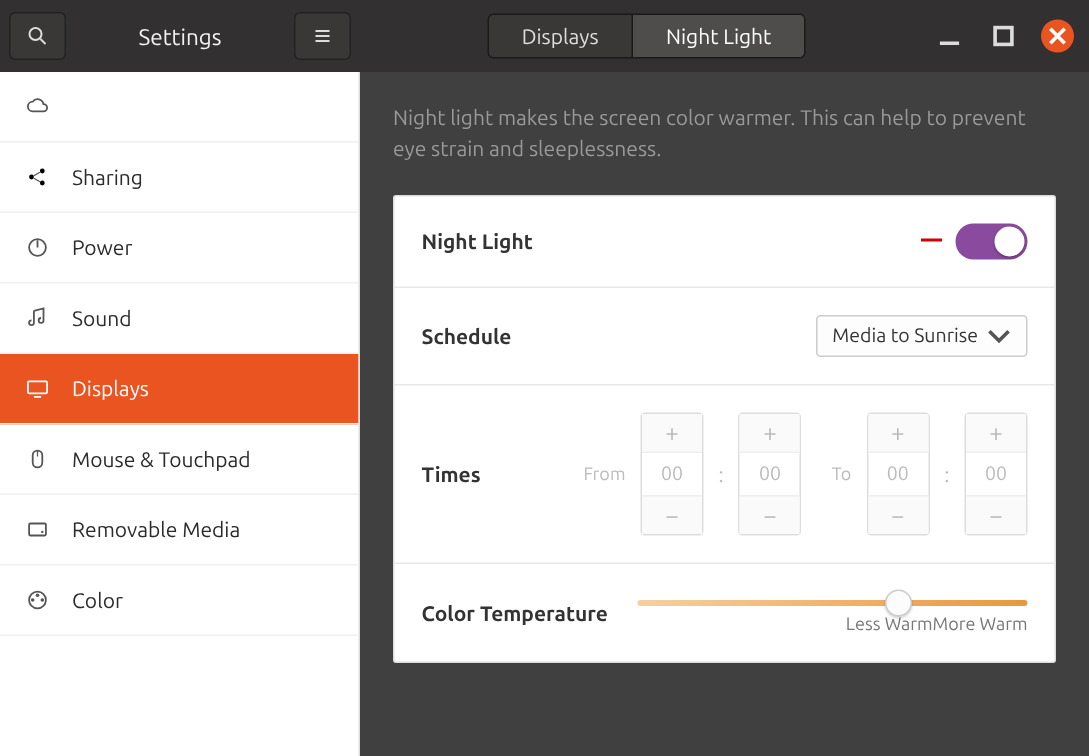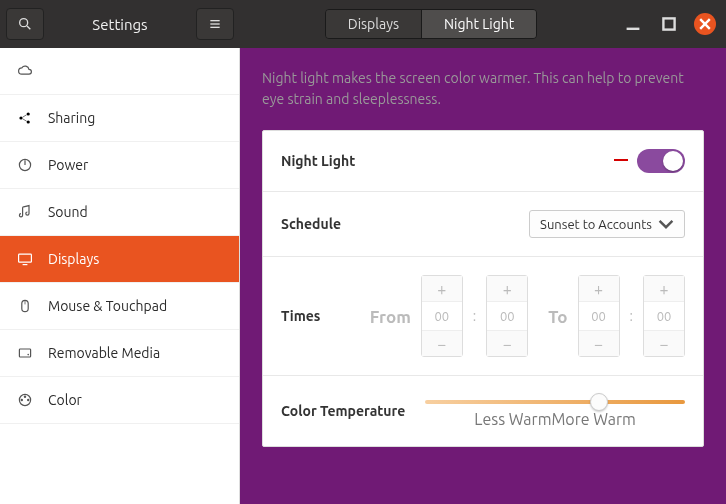--- a/index.html
+++ b/index.html
@@ -16,42 +16,42 @@
 .tab:not(:last-child) { border-right: 1px solid #1a1a1a; }
 .tb-right { display: flex; align-items: center; gap: 14px; padding-right: 10px; }
 .win-btn { width: 22px; height: 22px; border-radius: 50%; display: flex; align-items: center; justify-content: center; color: #ddd; font-size: 12px; }
 .win-close { background: #e95420; color: #fff; }
 .body-row { display: flex; height: 456px; }
 .sidebar { width: 240px; border-right: 1px solid #ddd; overflow-y: auto; }
 .sb-item { display: flex; align-items: center; gap: 14px; padding: 14px 16px; font-size: 14px; color: #2b2b2b; border-bottom: 1px solid #f0f0f0; cursor: pointer; }
 .sb-item.active { background: #e95420; color: #fff; }
 .sb-icon { width: 18px; height: 18px; display: flex; align-items: center; justify-content: center; color: #555; }
 .sb-item.active .sb-icon { color: #fff; }
-.main { flex: 1; background: #701a75; padding: 20px 22px; overflow-y: auto; font-size: 14px; color: #333; }
+.main { flex: 1; background: #404040; padding: 20px 22px; overflow-y: auto; font-size: 14px; color: #333; }
 .desc { color: #999; line-height: 1.5; margin-bottom: 20px; }
 .panel { border: 1px solid #ddd; border-radius: 2px; background: #fff; }
 .prow { padding: 18px 18px; border-bottom: 1px solid #e8e8e8; display: flex; align-items: center; }
 .prow:last-child { border-bottom: none; }
 .plabel { font-weight: 600; color: #333; flex: 0 0 auto; }
 .pspace { flex: 1; }
 .toggle { width: 48px; height: 24px; border-radius: 12px; background: #8a4a9e; position: relative; }
 .toggle .knob { position: absolute; right: 2px; top: 2px; width: 20px; height: 20px; border-radius: 50%; background: #fff; box-shadow: 0 1px 2px rgba(0,0,0,.3); }
 .dropdown { border: 1px solid #ccc; border-radius: 3px; padding: 5px 10px; display: flex; align-items: center; gap: 6px; font-size: 13px; background: #fdfdfd; }
 .times-row { display: flex; align-items: center; gap: 10px; }
-.tlabel { color: #bbb; font-size: 17px; font-weight: bold; }
+.tlabel { color: #bbb; font-size: 12px; }
 .spinner { display: flex; flex-direction: column; border: 1px solid #ddd; border-radius: 3px; width: 42px; }
 .sp-btn { height: 26px; display: flex; align-items: center; justify-content: center; color: #bbb; font-size: 16px; background: #fafafa; }
 .sp-btn:first-child { border-bottom: 1px solid #eee; }
 .sp-btn:last-child { border-top: 1px solid #eee; }
 .sp-val { height: 28px; display: flex; align-items: center; justify-content: center; color: #bbb; font-size: 13px; }
 .colon { color: #bbb; }
 .slider-wrap { flex: 1; margin-left: 20px; }
 .slider-track { height: 4px; border-radius: 2px; background: linear-gradient(to right, #f7cfa0, #e8983e); position: relative; margin: 6px 0; }
 .slider-thumb { position: absolute; top: 50%; left: 67%; width: 18px; height: 18px; border-radius: 50%; background: #fcfcfc; border: 1px solid #ccc; transform: translate(-50%, -50%); box-shadow: 0 1px 2px rgba(0,0,0,.2); }
-.slider-labels { display: flex; justify-content: center; font-size: 16px; color: #777; margin-top: 6px; }
+.slider-labels { display: flex; justify-content: flex-end; font-size: 12px; color: #777; margin-top: 6px; }
 svg { width: 16px; height: 16px; }
 .arrow { position: absolute; pointer-events: none; }
 .arrow-line { stroke: #d40000; stroke-width: 2; fill: none; }
 .arrow-head { fill: #d40000; }
 </style>
 </head>
 <body>
 
 <div class="titlebar">
   <div class="tb-left">
@@ -183,21 +183,21 @@
         <div class="pspace"></div>
         <div class="toggle">
             <div class="knob"></div>
           </div>
       </div>
 
       <div class="prow">
         <div class="plabel">Schedule</div>
         <div class="pspace"></div>
         <div class="dropdown">
-          <span>Sunset to Accounts</span>
+          <span>Media to Sunrise</span>
           <svg width="10" height="10" viewBox="0 0 10 10">
               <path d="M1 3 L5 7 L9 3" fill="none" stroke="#555" stroke-width="1.5"></path>
             </svg>
         </div>
       </div>
 
       <div class="prow">
         <div class="plabel">Times</div>
         <div class="pspace"></div>
         <div class="times-row">

